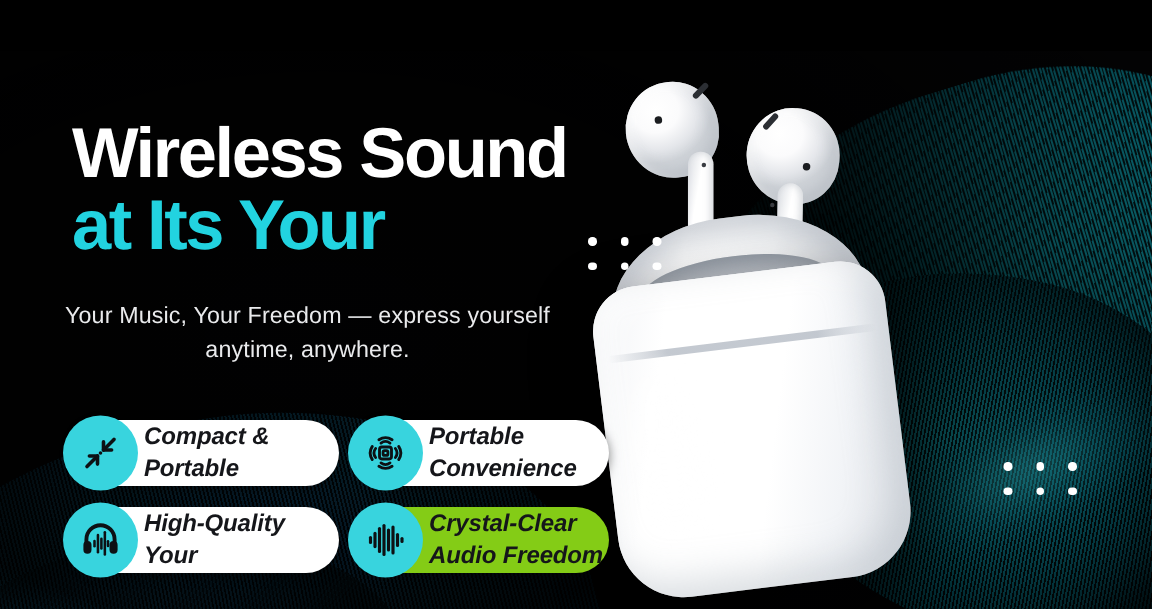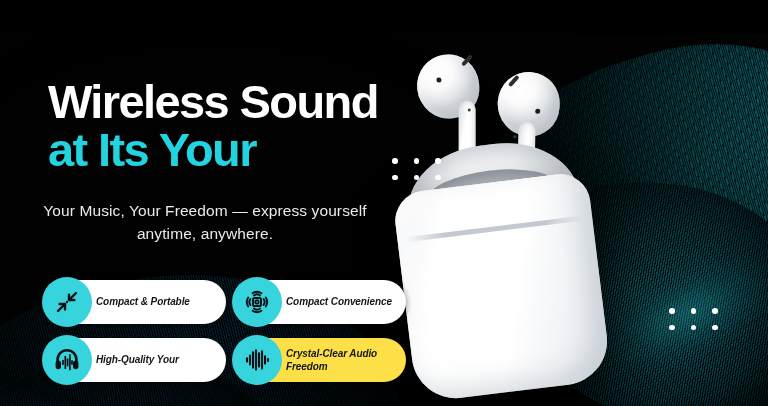--- a/index.html
+++ b/index.html
@@ -133,21 +133,21 @@
     box-shadow:0 2px 7px rgba(0,0,0,.5);
   }
   .pill-icon{
     position:absolute; left:-6px; top:-3px;
     width:50px; height:50px; border-radius:50%;
     background:#38d4de;
     display:flex; align-items:center; justify-content:center;
   }
   .pill-icon svg{ display:block; }
   .pill-label{
-    font-size:10px;
+    font-size:16px;
     font-weight:700;
     font-style:italic;
     color:#15161a;
     line-height:1.32;
     letter-spacing:-.1px;
   }
 
   
   .product{ position:absolute; right:46px; top:0; width:330px; height:406px; z-index:5; }
 
@@ -316,42 +316,42 @@
               <path d="M9.6 5.2 A8 8 0 0 1 18.4 5.2"></path>
               <path d="M11 20.6 A5 5 0 0 0 17 20.6"></path>
               <path d="M9.6 22.8 A8 8 0 0 0 18.4 22.8"></path>
               <path d="M7.4 11 A5 5 0 0 0 7.4 17"></path>
               <path d="M5.2 9.6 A8 8 0 0 0 5.2 18.4"></path>
               <path d="M20.6 11 A5 5 0 0 1 20.6 17"></path>
               <path d="M22.8 9.6 A8 8 0 0 1 22.8 18.4"></path>
             </g>
           </svg>
         </span>
-        <span class="pill-label" style="color: rgb(21, 22, 26);">Compact Convenience</span>
+        <span class="pill-label" style="color: rgb(21, 22, 26);">Portable Convenience</span>
       </div>
 
       <div class="pill" style="background: rgb(255, 255, 255);">
         <span class="pill-icon" style="background: rgb(56, 212, 222);">
           <svg width="28" height="28" viewBox="0 0 28 28">
             <path d="M4.6 16.5 V13.6 a9.4 9.4 0 0 1 18.8 0 V16.5" stroke="#0d1114" stroke-width="2.6" fill="none" stroke-linecap="round"></path>
             <rect x="2.6" y="14.6" width="5.4" height="8.6" rx="2.7" fill="#0d1114"></rect>
             <rect x="20" y="14.6" width="5.4" height="8.6" rx="2.7" fill="#0d1114"></rect>
             <g stroke="#0d1114" stroke-width="1.7" stroke-linecap="round">
               <path d="M10 14.6 V18.2"></path>
               <path d="M12.3 10.6 V22.2"></path>
               <path d="M14.6 13.2 V19.6"></path>
               <path d="M16.9 8.8 V23.6"></path>
               <path d="M19 14.8 V18"></path>
             </g>
           </svg>
         </span>
         <span class="pill-label" style="color: rgb(21, 22, 26);">High-Quality Your</span>
       </div>
 
-      <div class="pill" style="background: #fde047;">
+      <div class="pill" style="background: #84cc16;">
         <span class="pill-icon" style="background: rgb(56, 212, 222);">
           <svg width="28" height="28" viewBox="0 0 28 28">
             <g stroke="#0d1114" stroke-width="2.1" stroke-linecap="round">
               <path d="M4 12.4 V15.6"></path>
               <path d="M7 9.6 V18.4"></path>
               <path d="M10 6.4 V21.6"></path>
               <path d="M13 4.4 V23.6"></path>
               <path d="M16 7.4 V20.6"></path>
               <path d="M19 5.4 V22.6"></path>
               <path d="M22 10.4 V17.6"></path>

